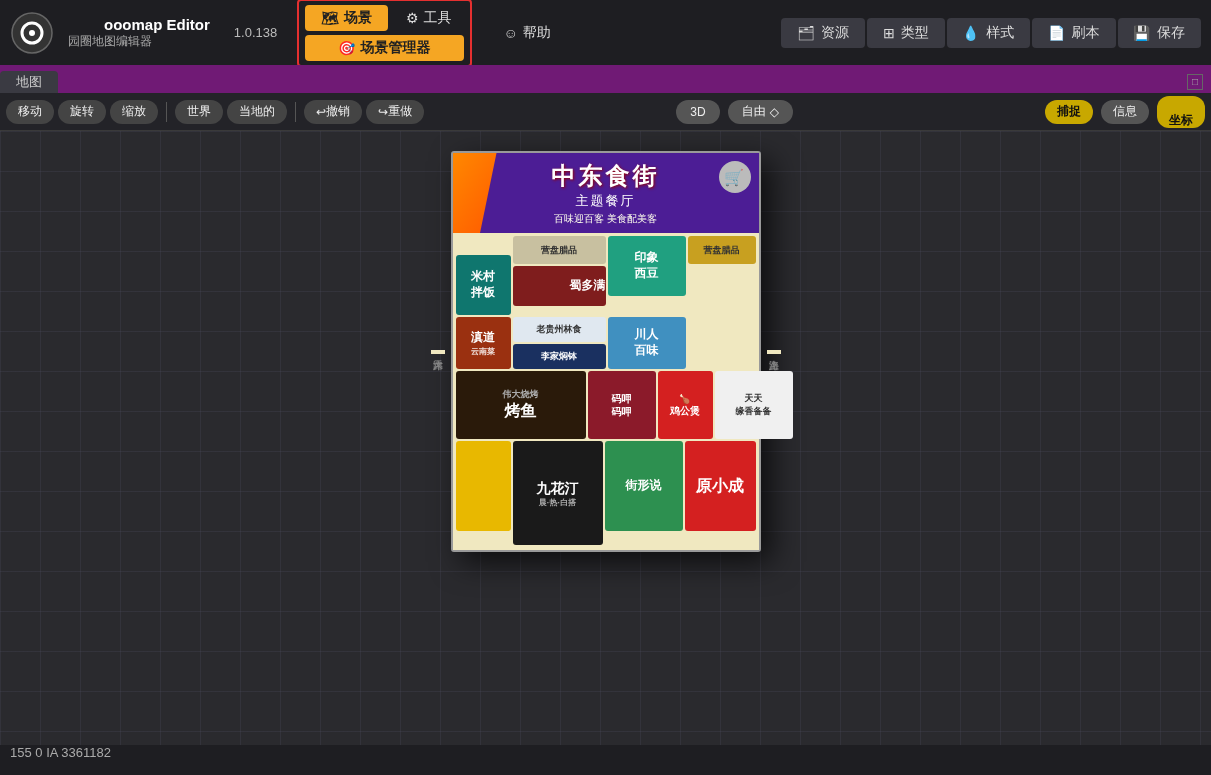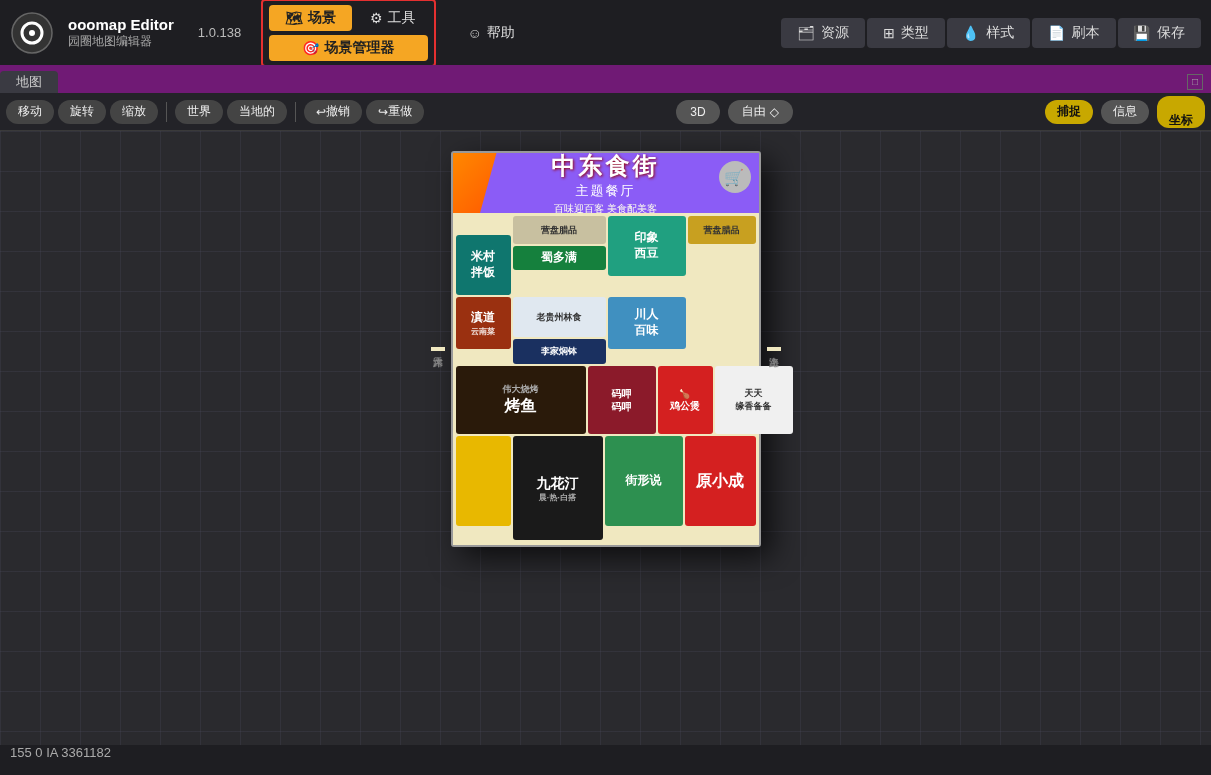--- a/index.html
+++ b/index.html
@@ -29,20 +29,21 @@
     #app-name {
       display: flex;
       flex-direction: column;
       margin-right: 14px;
     }
     #app-title {
       font-size: 15px;
       color: #fff;
       font-weight: bold;
       line-height: 1.2;
+      margin-left: 36px;
     }
     #app-subtitle {
       font-size: 12px;
       color: #aaa;
       line-height: 1.2;
     }
     #version {
       font-size: 13px;
       color: #bbb;
       margin-right: 10px;
@@ -255,22 +256,22 @@
       width: 310px;
       background: #f5efcf;
       border: 2px solid #999;
       box-shadow: 10px 10px 30px rgba(0,0,0,0.7);
       border-radius: 3px;
       overflow: visible;
     }
 
     .map-banner {
       width: 100%;
-      height: 60px;
-      background: #8b5cf6;
+      height: 80px;
+      background: #4c1d95;
       position: relative;
       overflow: hidden;
     }
     .map-banner-inner {
       position: absolute;
       inset: 0;
       display: flex;
       flex-direction: column;
       align-items: center;
       justify-content: center;
@@ -509,21 +510,21 @@
 
         <div class="tile-row">
           <div class="t tile-red" style="width:55px;height:60px;">
             <div class="tl">米村</div>
             <div class="tl">拌饭</div>
           </div>
           <div style="display:flex;flex-direction:column;gap:2px;flex:1;">
             <div class="t" style="background:#c8c0a0;color:#333;width:100%;height:28px;font-size:9px;">
               <div>营盘腊品</div>
             </div>
-            <div class="t" style="background:#15803d;width:100%;height:24px;">
+            <div class="t" style="background:#7f1d1d;width:100%;height:40px;align-items:flex-end;">
               <div class="tl">蜀多满</div>
             </div>
           </div>
           <div class="t" style="background:#20a080;width:78px;height:60px;">
             <div class="tl">印象</div>
             <div class="tl">西豆</div>
           </div>
           <div style="display:flex;flex-direction:column;gap:2px;width:68px;">
             <div class="t" style="background:#c8a020;color:#333;width:100%;height:28px;font-size:9px;">
               <div>营盘腊品</div>
@@ -531,21 +532,21 @@
             <div class="t" style="background:#f0e8c0;color:#333;width:100%;height:28px;font-size:9px;"></div>
           </div>
         </div>
 
         <div class="tile-row">
           <div class="t" style="background:#9a3010;width:55px;height:52px;">
             <div class="tl">滇道</div>
             <div class="ts">云南菜</div>
           </div>
           <div style="display:flex;flex-direction:column;gap:2px;flex:1;">
-            <div class="t" style="background:#e0e8f0;color:#333;width:100%;height:40px;font-size:9px;">老贵州林食</div>
+            <div class="t" style="background:#e0e8f0;color:#333;width:100%;height:25px;font-size:9px;">老贵州林食</div>
             <div class="t" style="background:#1a3060;width:100%;height:25px;">
               <div style="font-size:9px;">李家焖钵</div>
             </div>
           </div>
           <div class="t" style="background:#4090c0;width:78px;height:52px;">
             <div class="tl">川人</div>
             <div class="tl">百味</div>
           </div>
           <div class="t" style="background:#f0e8c0;color:#555;width:68px;height:52px;font-size:9px;"></div>
         </div>

